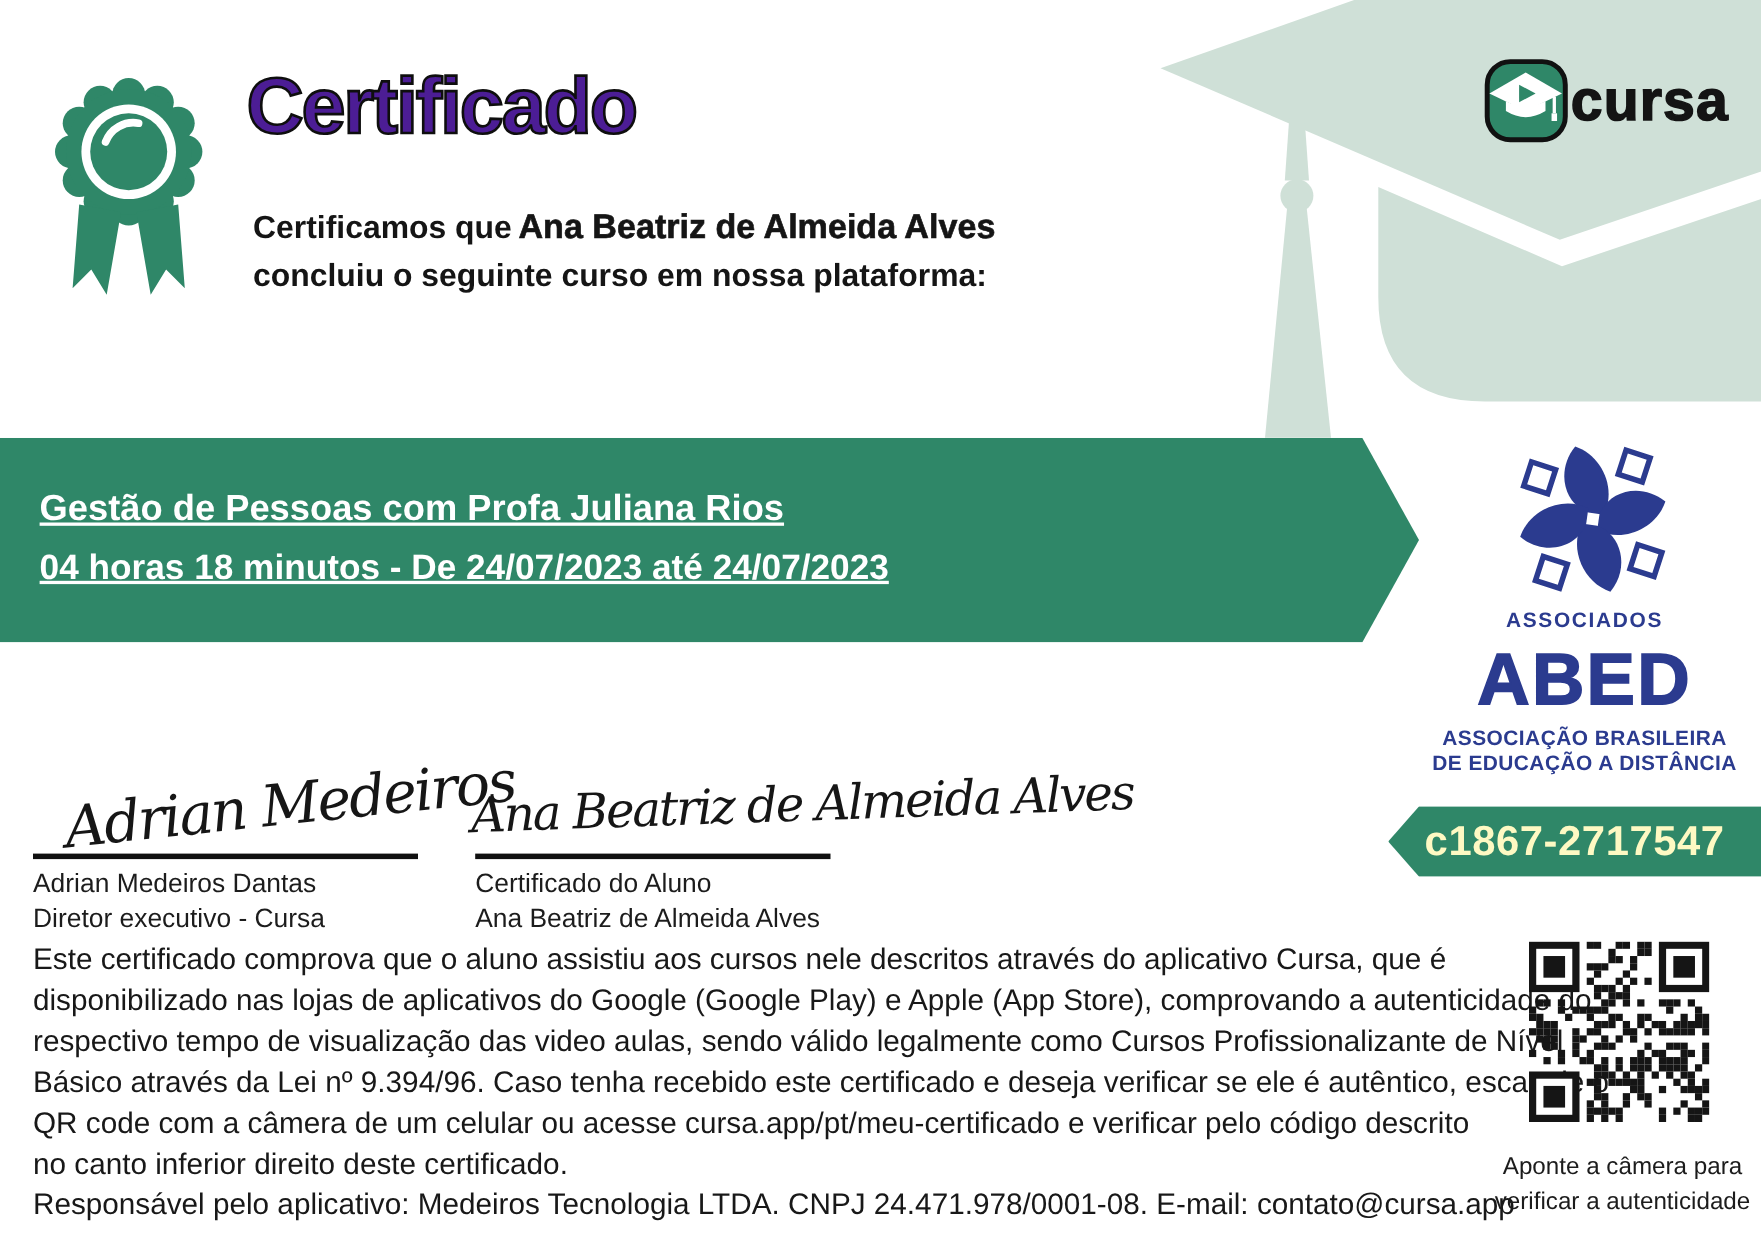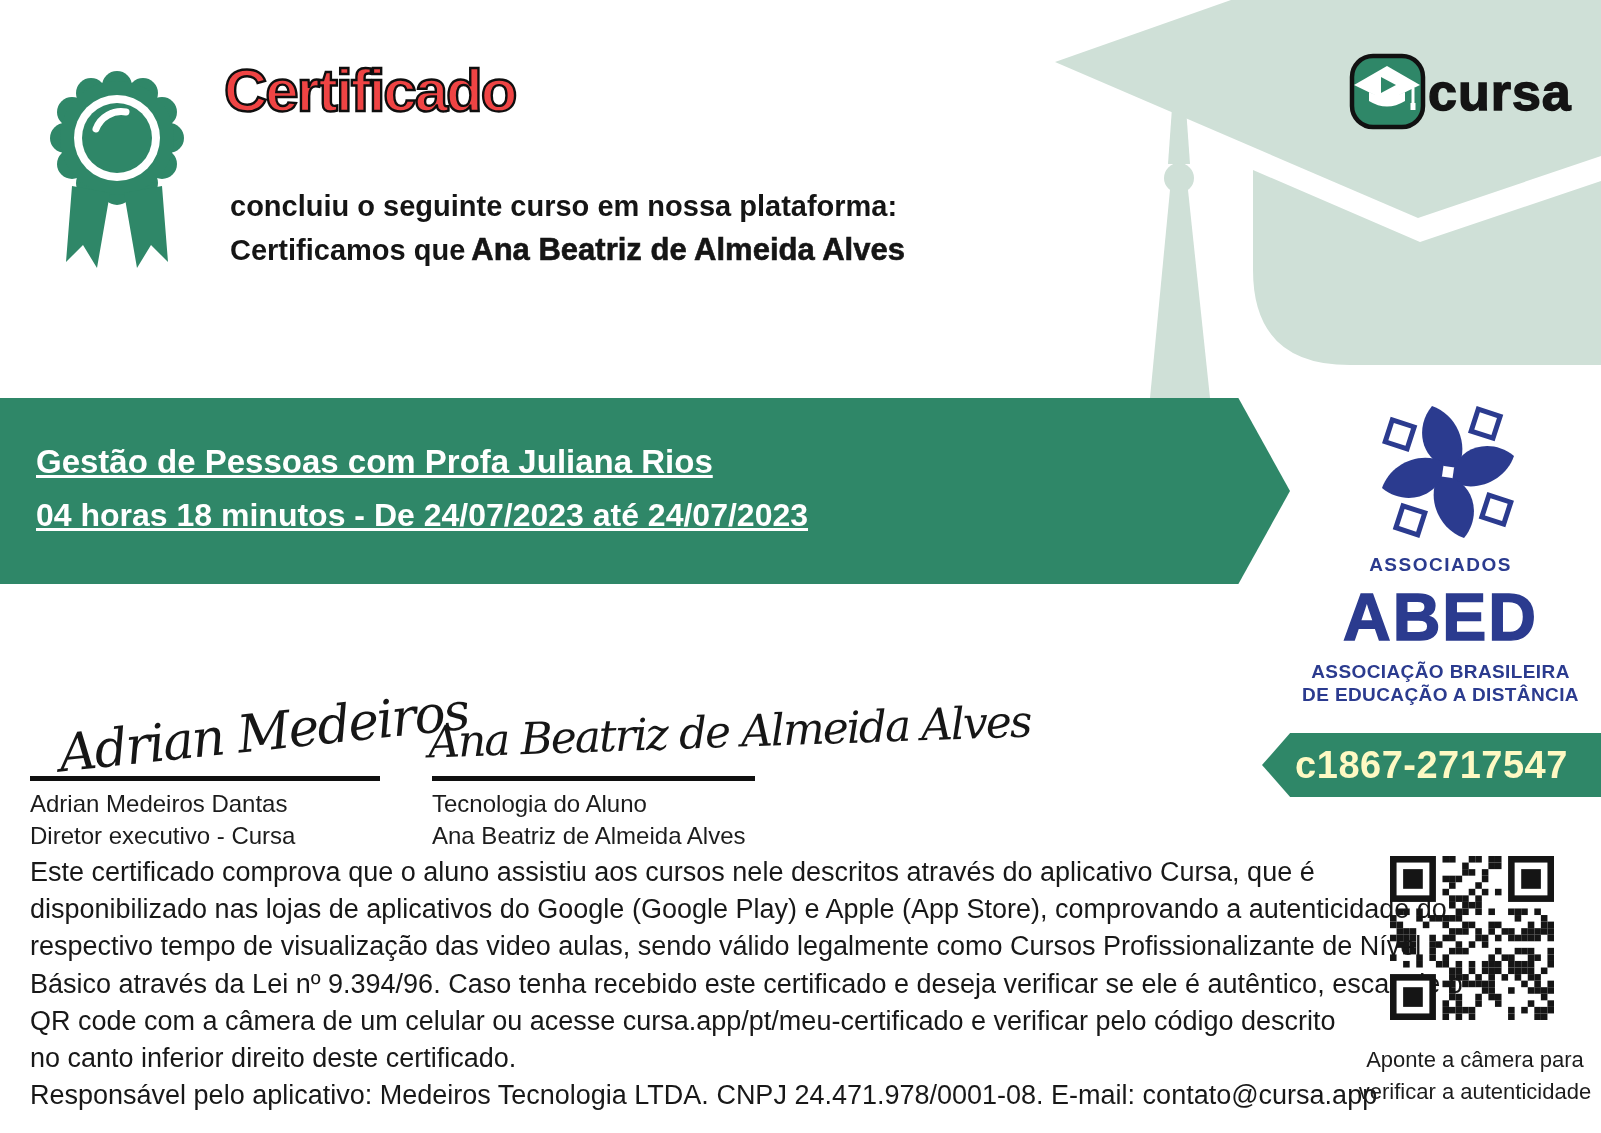--- a/index.html
+++ b/index.html
@@ -5,21 +5,21 @@
   html,body{margin:0;padding:0;background:#fff;overflow:hidden;}
   #certificate{
     position:relative;width:1601px;height:1133px;background:#fff;
     font-family:"Liberation Sans",sans-serif;overflow:hidden;
     --green:#2F8768;--lightgreen:#CFE0D7;--navy:#2B3B8F;--ink:#141414;
   }
   .abs{position:absolute;}
   #decor-svg{left:0;top:0;z-index:0;}
   
   .cert-title{
-    left:224px;top:56px;font-size:60px;font-weight:900;color:#ef4444;
+    left:224px;top:56px;font-size:72px;font-weight:900;color:#4c1d95;
     letter-spacing:-2px;-webkit-text-stroke:2.4px #0e0e0e;z-index:2;
   }
   .intro{left:230px;top:184px;z-index:2;color:#151515;line-height:44px;font-weight:700;font-size:29px;}
   .intro .student{font-size:31px;font-weight:800;-webkit-text-stroke:.6px #151515;margin-left:6px;}
   .wordmark{left:1428px;top:62px;font-size:52px;font-weight:800;color:#141414;
     -webkit-text-stroke:1.4px #141414;letter-spacing:1px;z-index:2;}
   
   .banner{
     left:0;top:398px;width:1290px;height:186px;background:var(--green);z-index:1;
     clip-path:polygon(0 0,96% 0,100% 50%,96% 100%,0 100%);
@@ -118,22 +118,22 @@
         <g transform="rotate(270)">
           <path d="M -4,-6 C -26,-14 -34,-44 -16,-66 C 8,-58 22,-28 10,-4 Z"></path>
           <rect x="26" y="-60" width="23" height="23" fill="none" stroke="#2B3B8F" stroke-width="5" transform="rotate(18 37 -48)"></rect>
         </g>
       </g>
     </g>
   </svg>
 
   <div class="abs cert-title">Certificado</div>
   <div class="abs intro">
+    <div><span>Certificamos que</span><span class="student">Ana Beatriz de Almeida Alves</span></div>
     <div>concluiu o seguinte curso em nossa plataforma:</div>
-    <div><span>Certificamos que</span><span class="student">Ana Beatriz de Almeida Alves</span></div>
   </div>
   <div class="abs wordmark">cursa</div>
 
   <div class="abs banner">
     <div class="banner-title">Gestão de Pessoas com Profa Juliana Rios</div>
     <div class="banner-details">04 horas 18 minutos - De 24/07/2023 até 24/07/2023</div>
   </div>
 
   <div class="abs abed-text">
     <div class="abed-assoc">ASSOCIADOS</div>
@@ -148,21 +148,21 @@
     <span>c1867-2717547</span>
   </div>
 
   <div class="abs script script-director">Adrian Medeiros</div>
   <div class="abs sig-line sig-line-director"></div>
   <div class="abs sig-text" style="left:30px;top:790px;">Adrian Medeiros Dantas</div>
   <div class="abs sig-text" style="left:30px;top:822px;">Diretor executivo - Cursa</div>
 
   <div class="abs script script-student">Ana Beatriz de Almeida Alves</div>
   <div class="abs sig-line sig-line-student"></div>
-  <div class="abs sig-text" style="left:432px;top:790px;">Tecnologia do Aluno</div>
+  <div class="abs sig-text" style="left:432px;top:790px;">Certificado do Aluno</div>
   <div class="abs sig-text" style="left:432px;top:822px;">Ana Beatriz de Almeida Alves</div>
 
   <div class="abs body-text">
     <div>Este certificado comprova que o aluno assistiu aos cursos nele descritos através do aplicativo Cursa, que é</div>
     <div>disponibilizado nas lojas de aplicativos do Google (Google Play) e Apple (App Store), comprovando a autenticidade do</div>
     <div>respectivo tempo de visualização das video aulas, sendo válido legalmente como Cursos Profissionalizante de Nível</div>
     <div>Básico através da Lei nº 9.394/96. Caso tenha recebido este certificado e deseja verificar se ele é autêntico, escaneie o</div>
     <div>QR code com a câmera de um celular ou acesse cursa.app/pt/meu-certificado e verificar pelo código descrito</div>
     <div>no canto inferior direito deste certificado.</div>
     <div>Responsável pelo aplicativo: Medeiros Tecnologia LTDA. CNPJ 24.471.978/0001-08. E-mail: contato@cursa.app</div>

